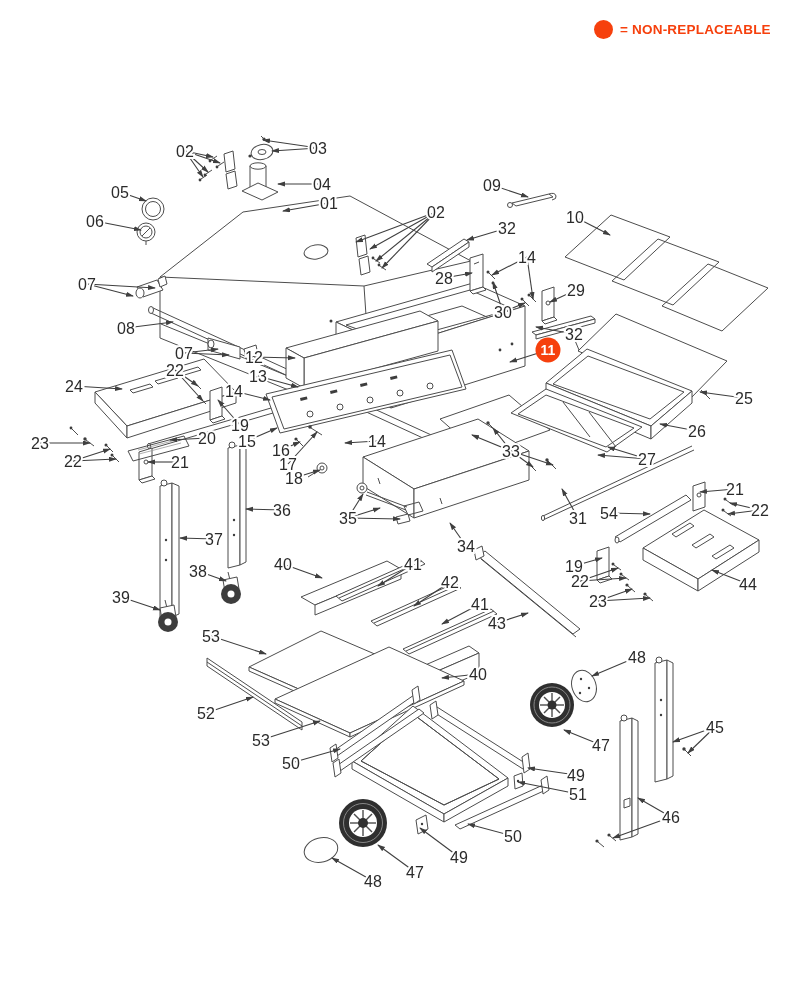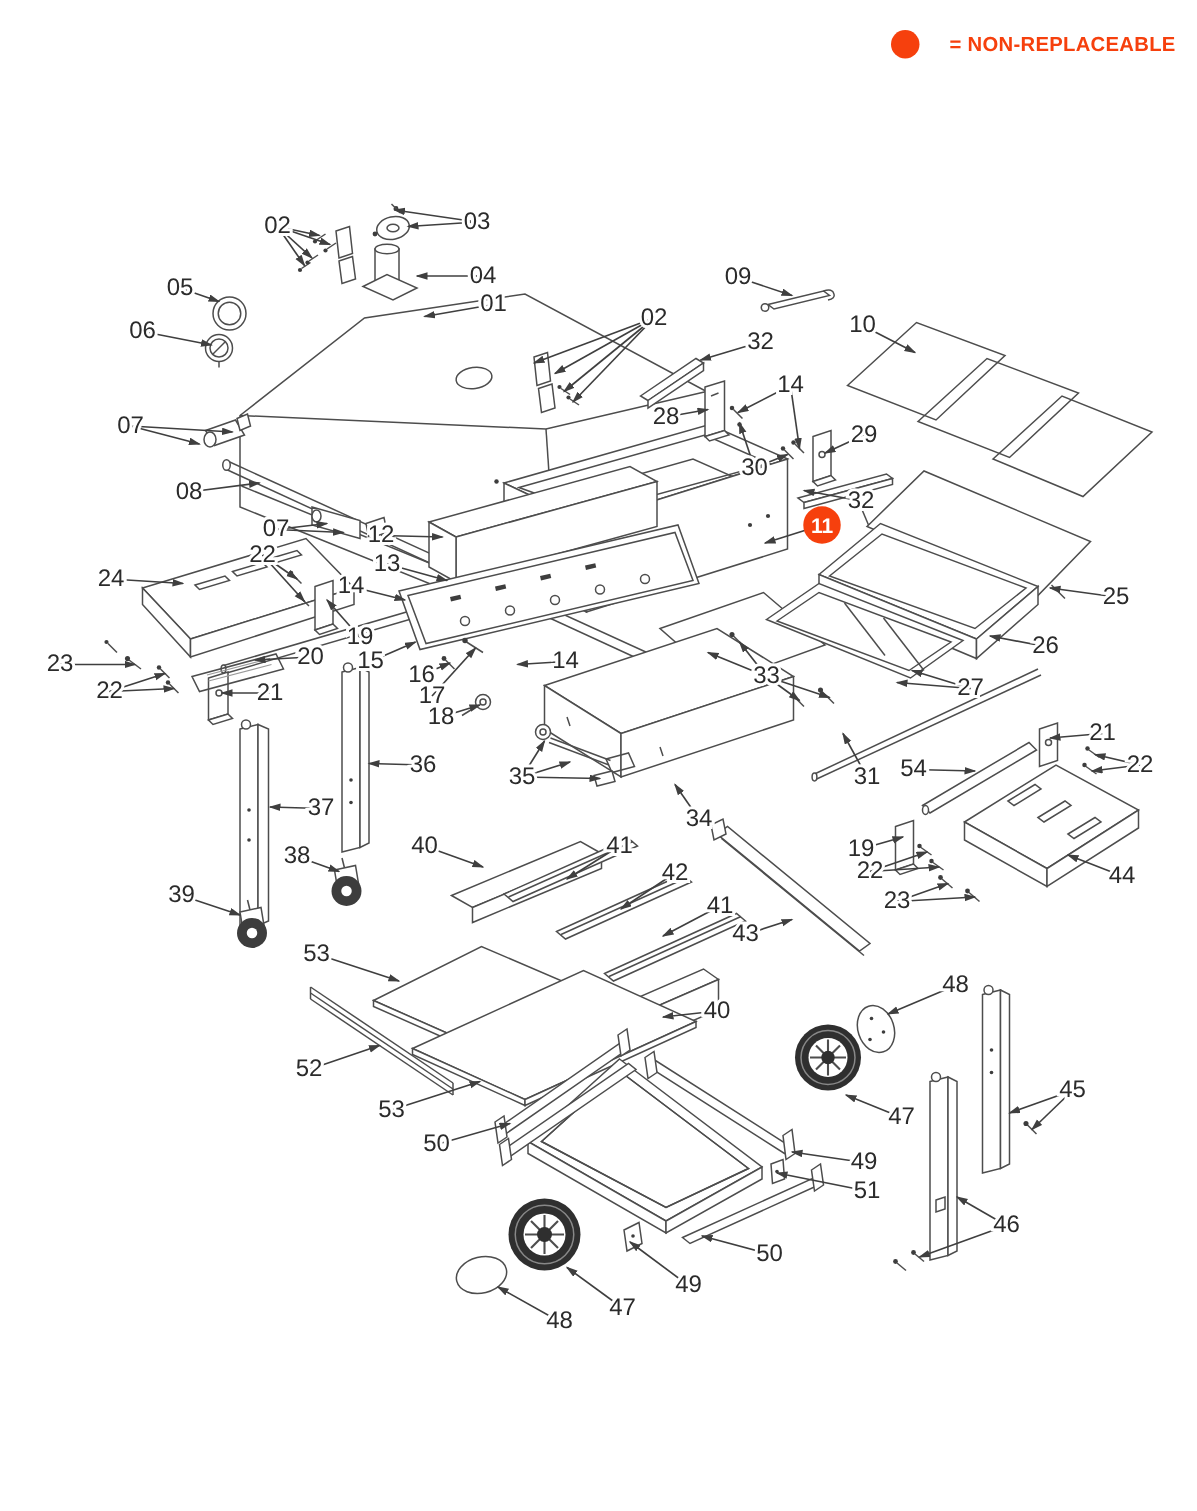--- a/index.html
+++ b/index.html
@@ -1,19 +1,19 @@
 <!DOCTYPE html>
 <html><head>
 <meta charset="utf-8">
 <style>
   html,body{margin:0;padding:0;background:#ffffff;}
   #stage{position:relative;width:798px;height:1007px;background:#fff;overflow:hidden;
          font-family:"Liberation Sans",sans-serif;}
   #art,#labels{position:absolute;left:0;top:0;}
-  #legend{position:absolute;left:594px;top:20px;display:flex;align-items:center;gap:20px;}
+  #legend{position:absolute;left:594px;top:20px;display:flex;align-items:center;gap:7px;}
   #legend .dot{width:19px;height:19px;border-radius:50%;}
   #legend .txt{font-weight:bold;font-size:13.5px;letter-spacing:.2px;}
   .dk{fill:#3d3d3d;}
   svg .ln{stroke:#4d4d4d;stroke-width:1;fill:none;}
   svg .lnw{stroke:#4d4d4d;stroke-width:1;fill:#ffffff;}
 </style>
 </head>
 <body>
 
 <div id="stage">

